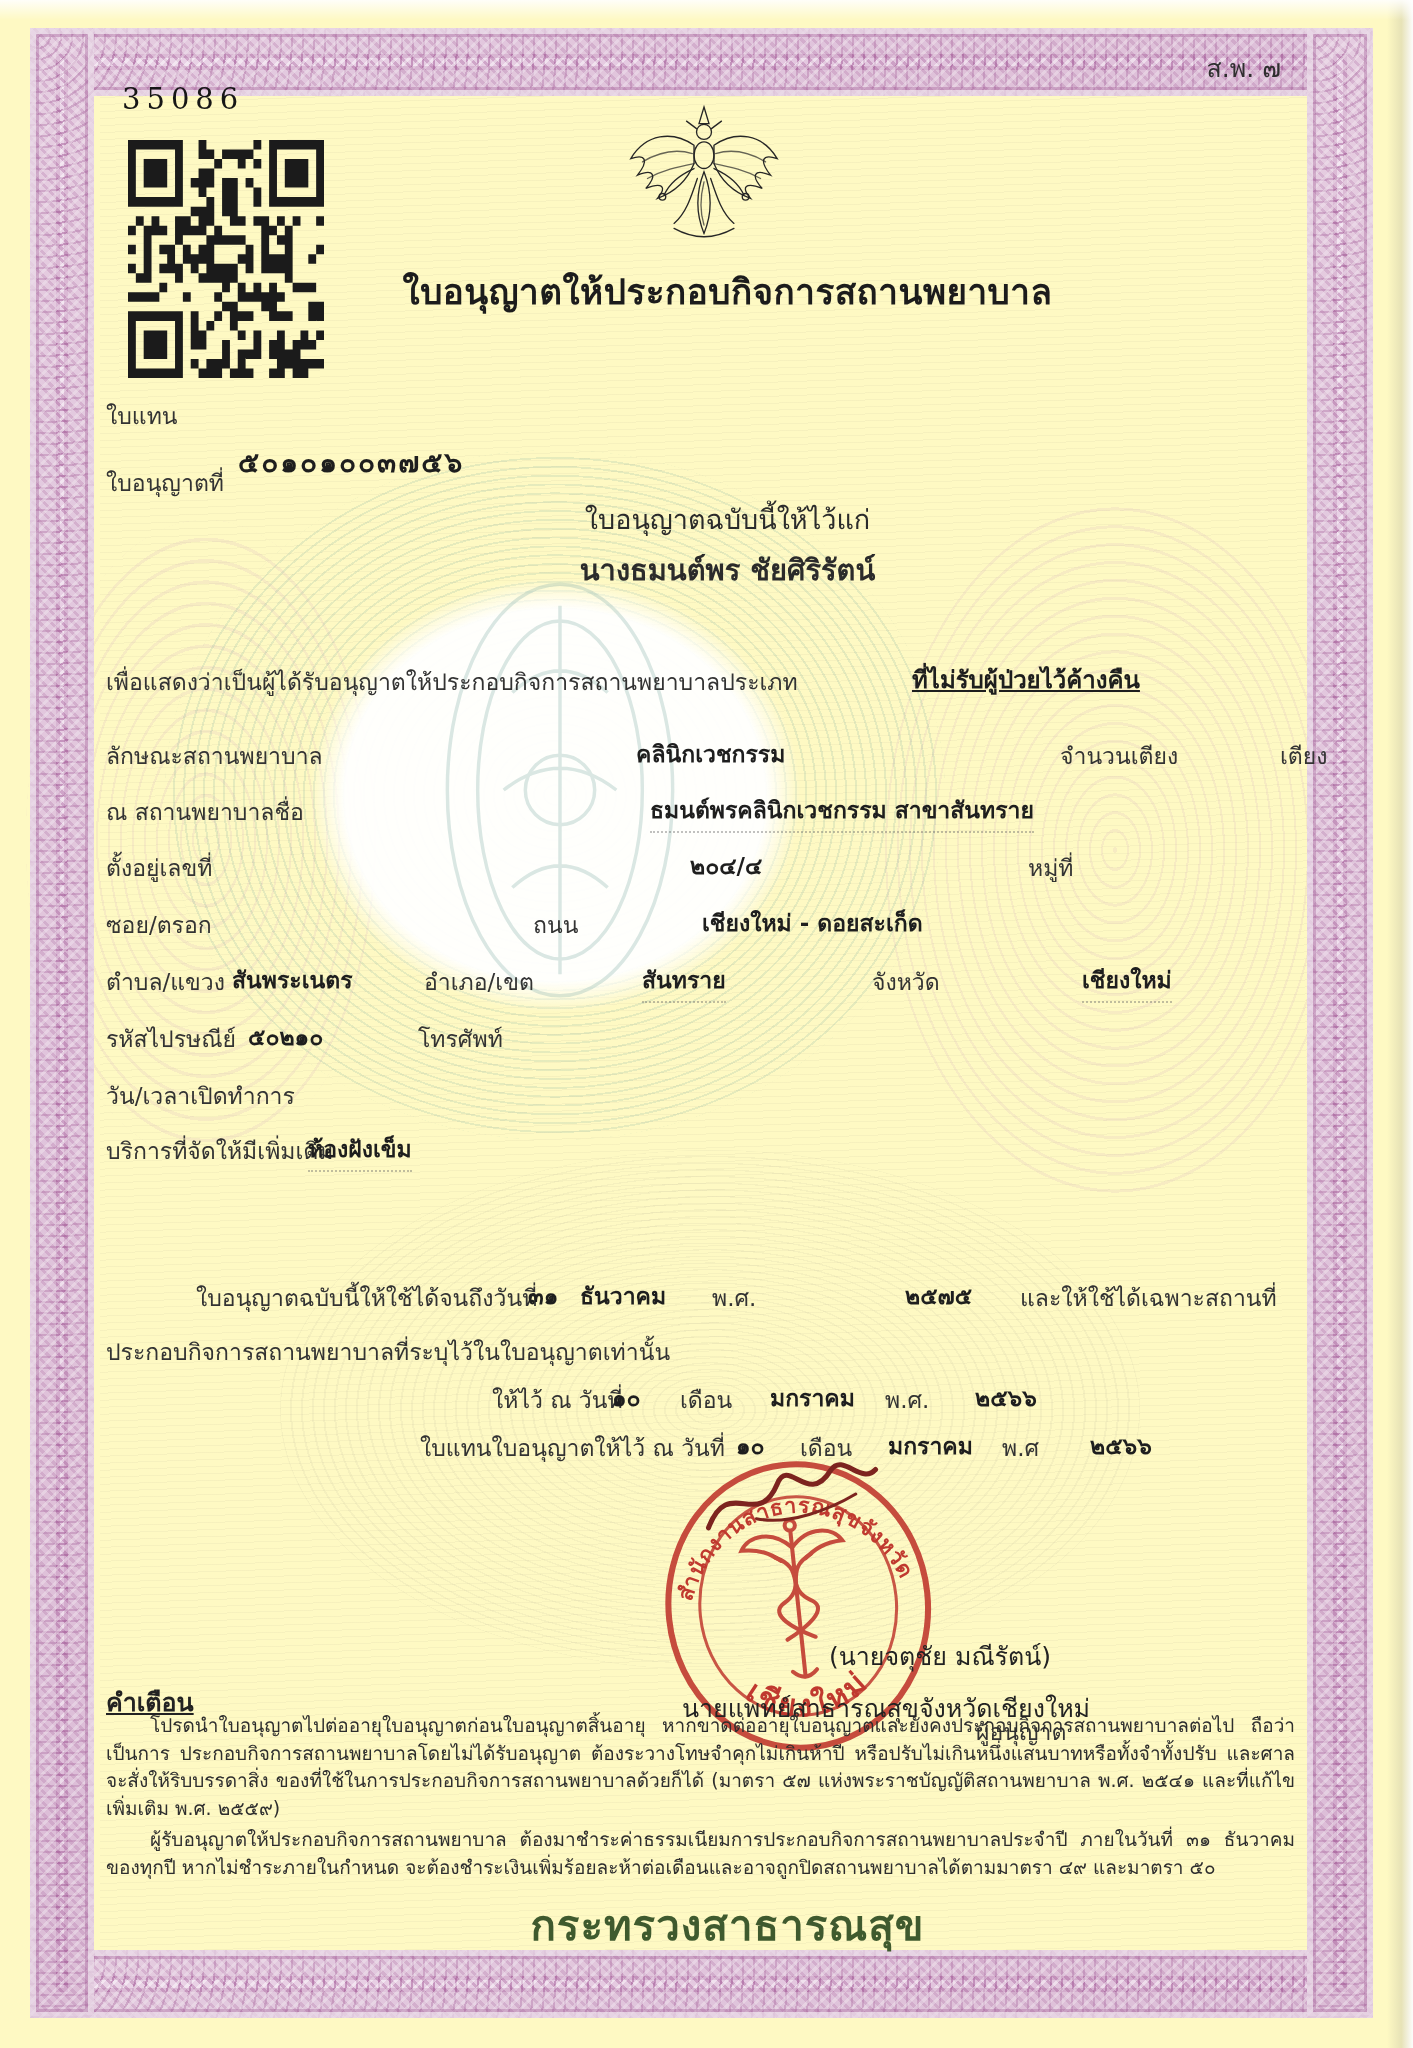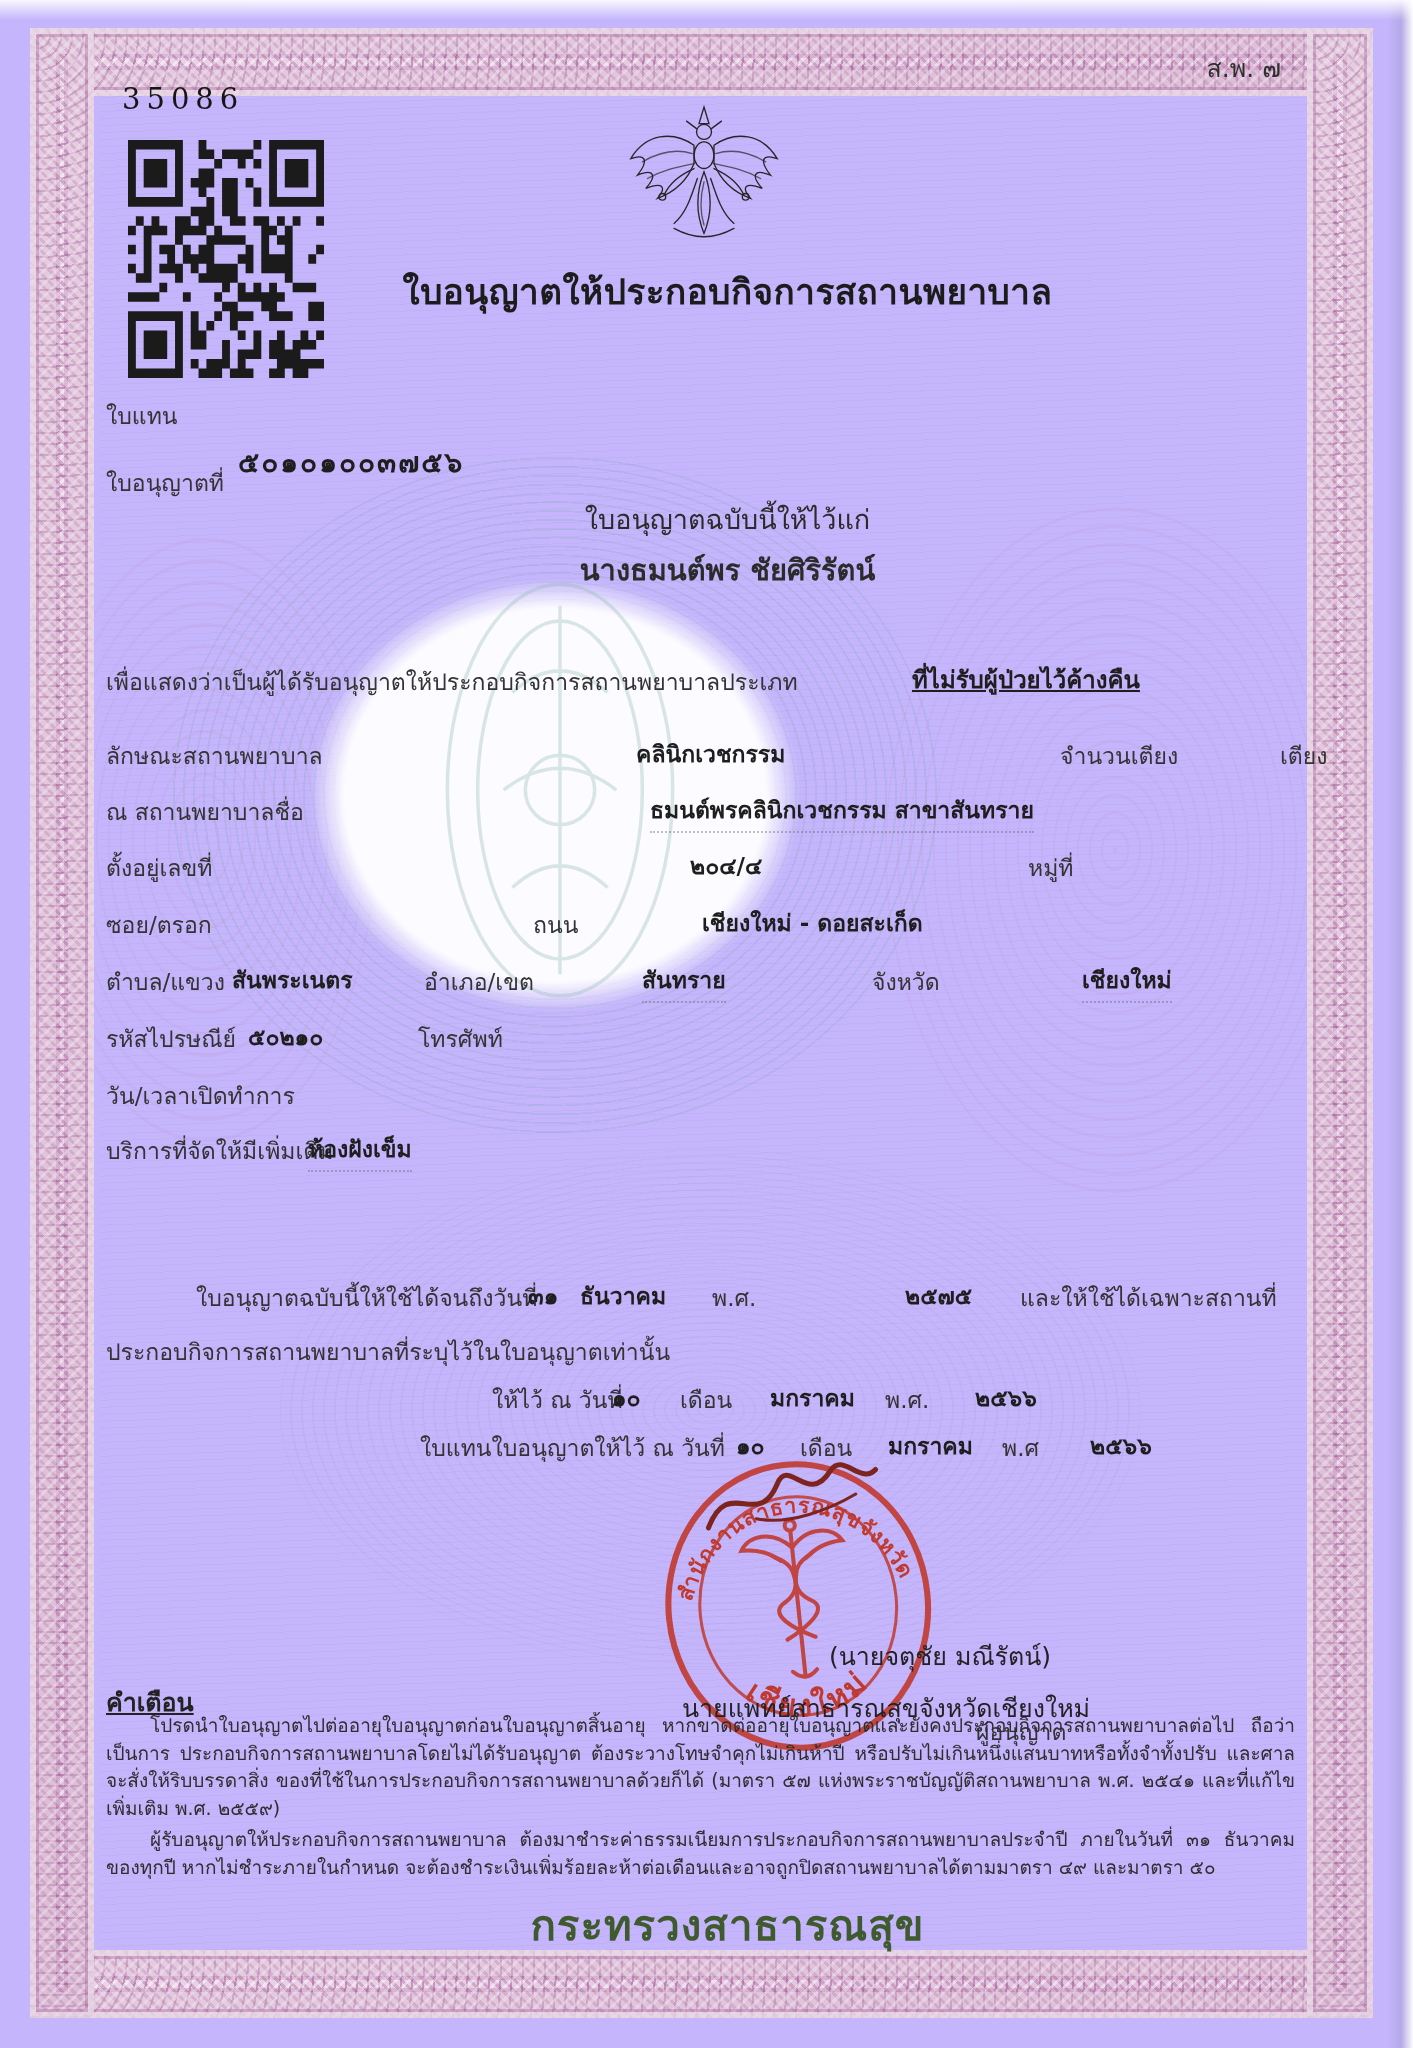--- a/index.html
+++ b/index.html
@@ -1,18 +1,18 @@
 <!DOCTYPE html>
 <html><head>
 <meta charset="utf-8">
 <style>
   html,body{margin:0;padding:0;background:#ffffff;}
   .page{
     position:relative; width:1413px; height:2048px; overflow:hidden;
-    background:#c4b5fd;
+    background:#fef9c3;
     font-family:"DejaVu Sans", sans-serif;
     color:#2b2b2b;
   }
   .pos{position:absolute;}
   
   .bstrip{
     position:absolute; z-index:2;
     background:
       repeating-linear-gradient(135deg, rgba(255,255,255,0.45) 0 3px, rgba(0,0,0,0) 3px 9px),
       repeating-linear-gradient(45deg, rgba(162,88,150,0.34) 0 3px, rgba(0,0,0,0) 3px 8px),

